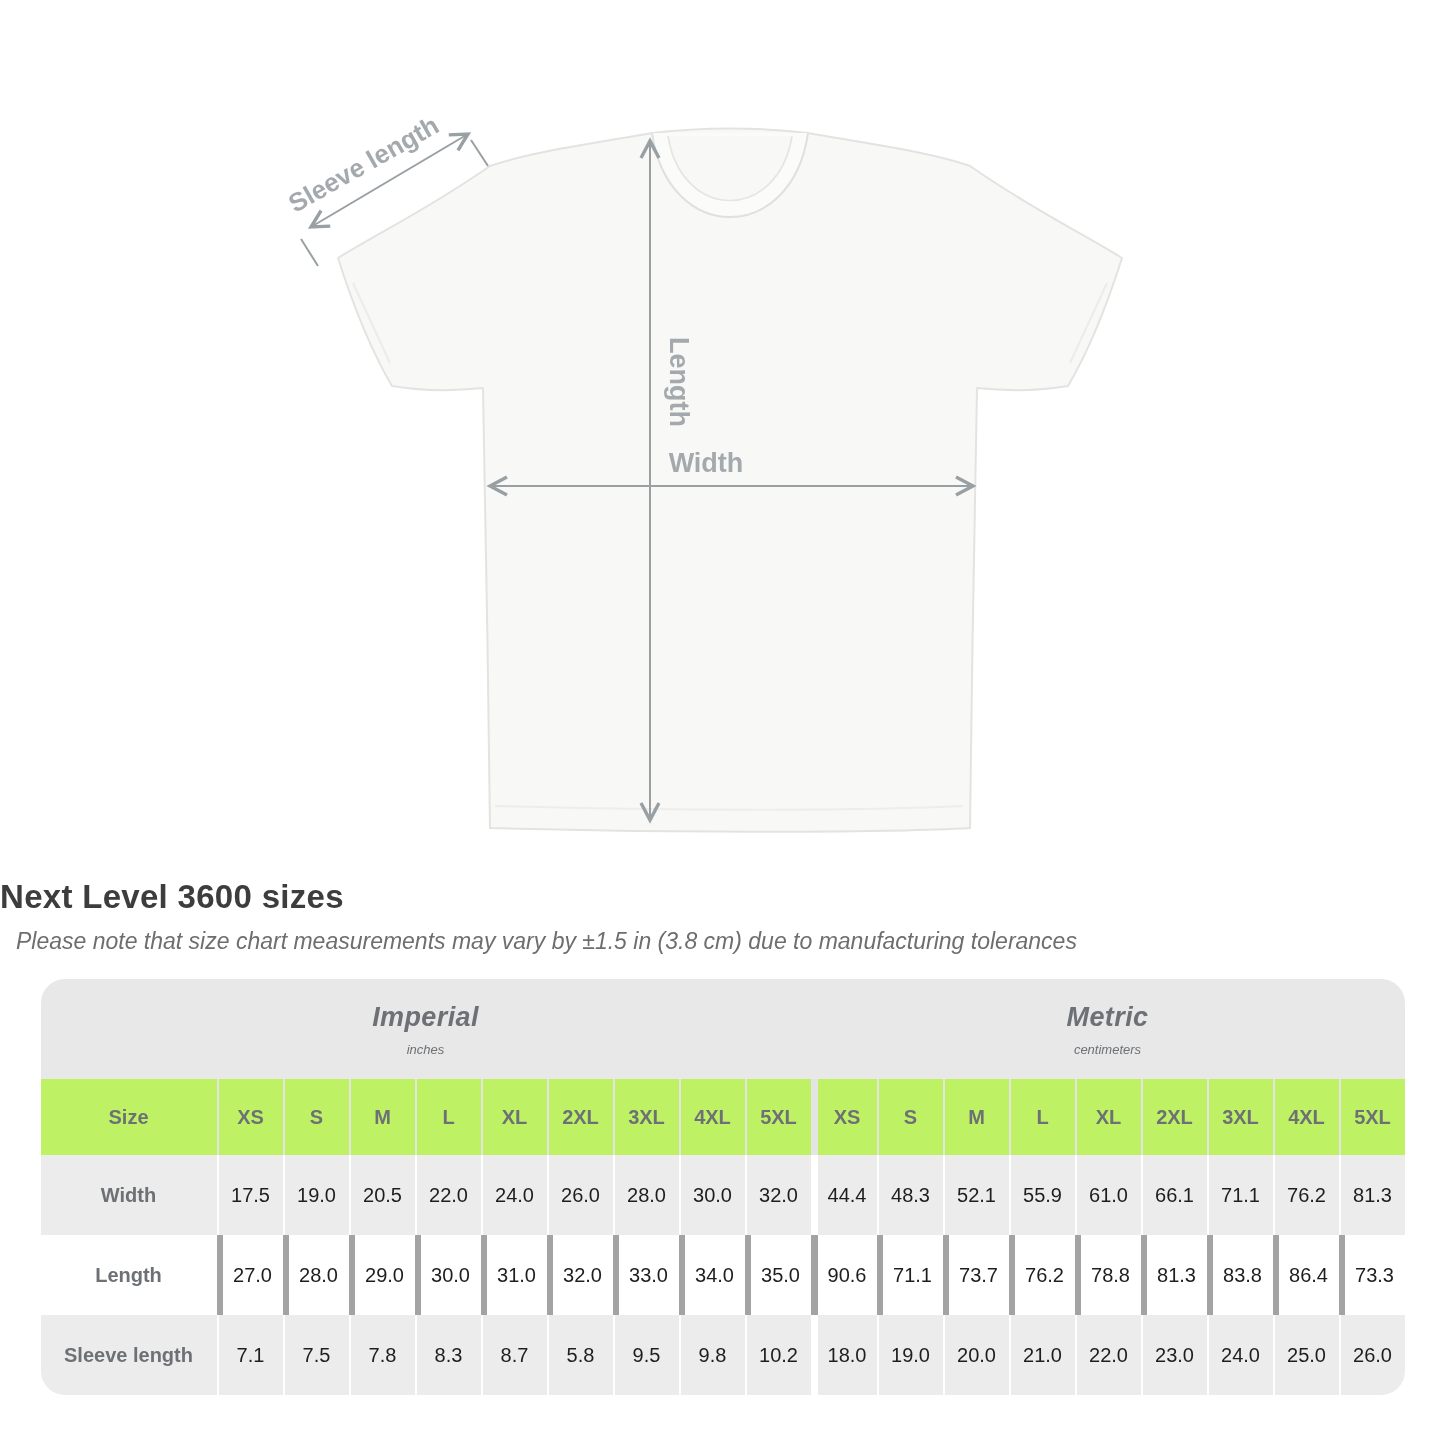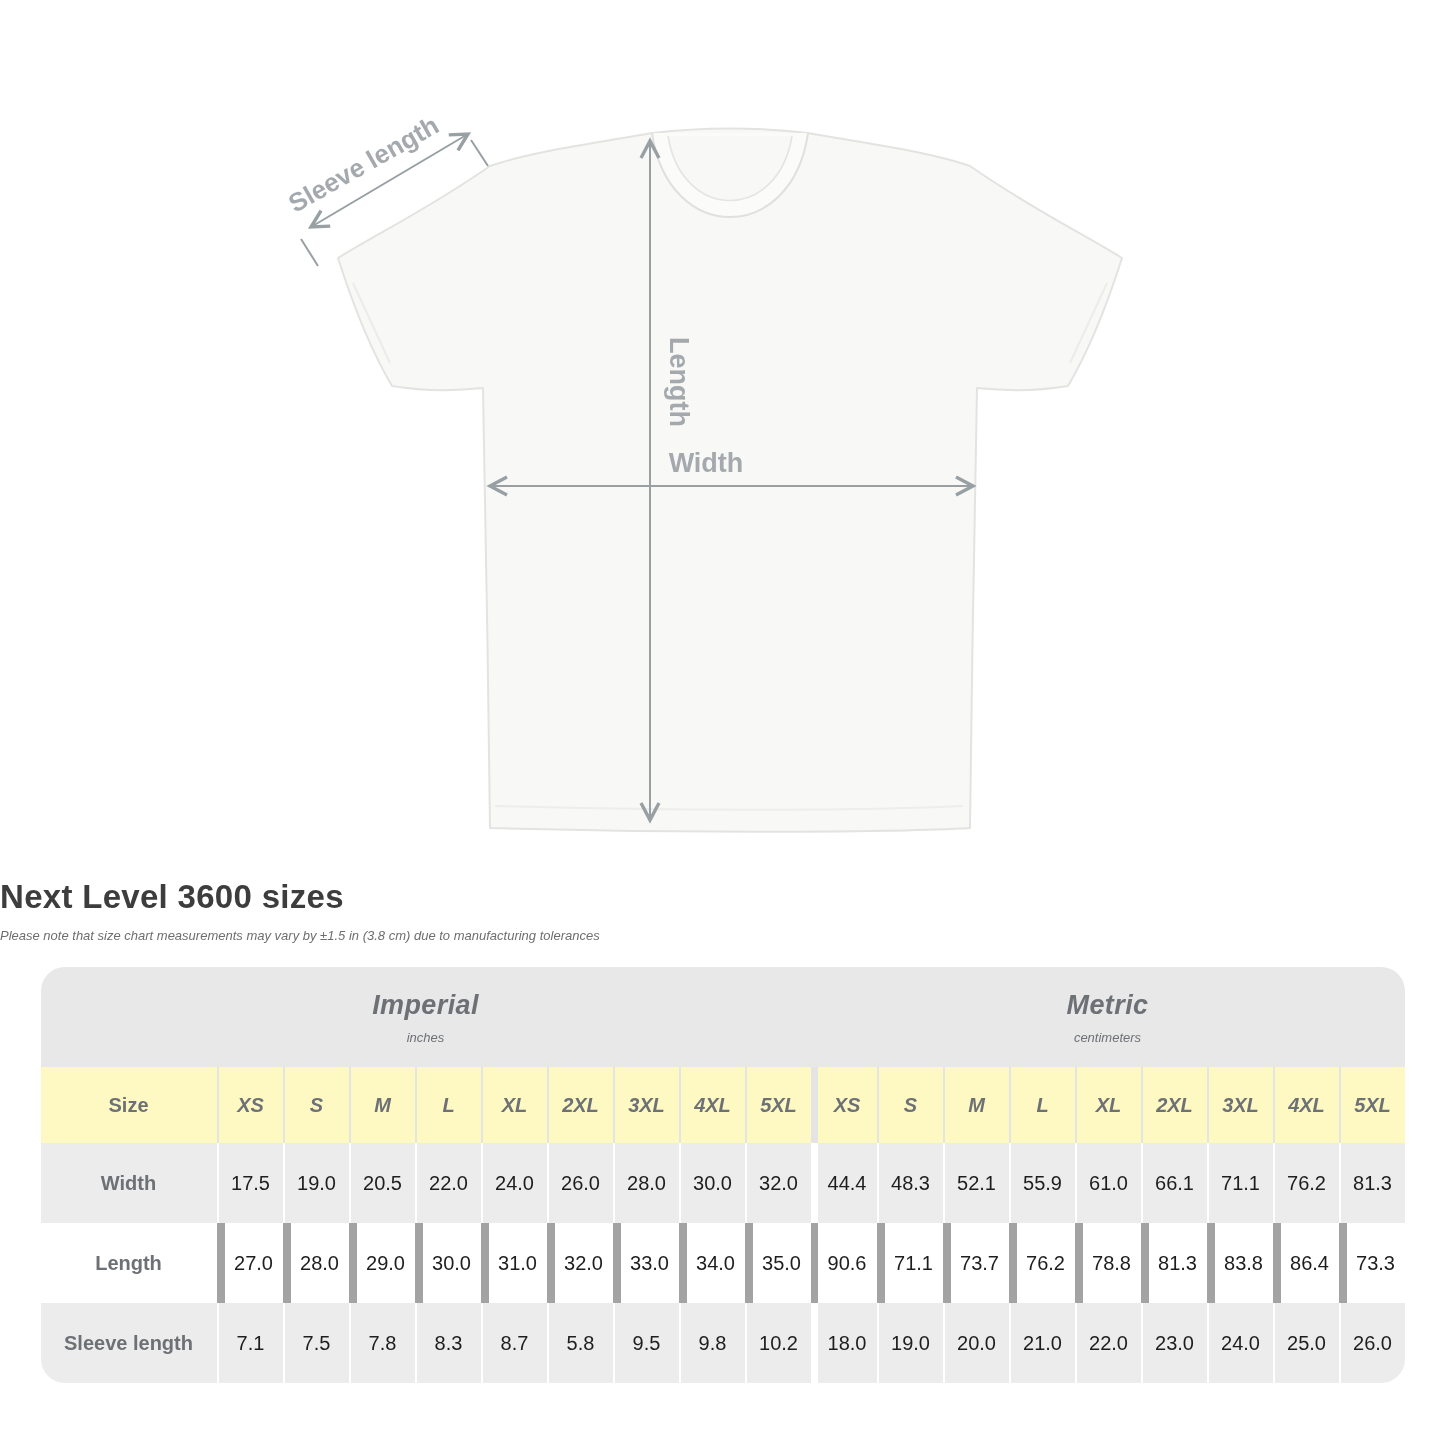--- a/index.html
+++ b/index.html
@@ -8,44 +8,44 @@
     font-family:"Liberation Sans","DejaVu Sans",sans-serif;
     -webkit-font-smoothing:antialiased;
   }
   .diagram-wrap{width:1445px;height:862px;position:relative;}
   .title-block{text-align:left;}
   .chart-title{
     margin:16px 0 0 0;
     font-size:33px;font-weight:bold;color:#3d3d3d;letter-spacing:.3px;
   }
   .chart-subtitle{
-    margin:12px 0 0 0;
-    font-size:13px;font-style:italic;color:#6e6e6e;
+    margin:12px 0 0 16px;
+    font-size:23px;font-style:italic;color:#6e6e6e;
   }
   .table-wrap{width:1364px;margin:24px auto 8px auto;}
   table.sizes{
     width:1364px;table-layout:fixed;border-collapse:separate;border-spacing:0;
   }
   table.sizes td,table.sizes th{
     text-align:center;vertical-align:middle;padding:0;box-sizing:border-box;
   }
   
   .r-band td{background:#e8e8e9;height:100px;}
   .r-band td.first{border-top-left-radius:24px;}
   .r-band td.last{border-top-right-radius:24px;}
   .g-name{font-style:italic;font-weight:bold;font-size:27px;color:#6d7175;letter-spacing:.4px;}
   .g-unit{font-style:italic;font-size:13px;color:#6d7175;margin-top:9px;}
   
-  .r-size th{background:#fef9c3;height:76px;font-weight:bold;font-size:20px;color:#6d7175;}
-  .r-size th + th{border-left:2px solid #e4e4e4;font-style:italic;}
+  .r-size th{background:#bef264;height:76px;font-weight:bold;font-size:20px;color:#6d7175;}
+  .r-size th + th{border-left:2px solid #e4e4e4;}
   .r-size th.m0{border-left-width:7px;}
   
   .r-white td{background:#ffffff;height:80px;}
   .r-shade td{background:#ececec;height:80px;}
-  .r-white td + td{border-left:8px solid #a3a3a3;text-align:center;}
+  .r-white td + td{border-left:6px solid #a3a3a3;text-align:center;}
   .r-shade td + td{border-left:2px solid #ffffff;}
   .r-white td.m0,.r-shade td.m0{border-left-width:7px;}
   tr.r-last td.lbl{border-bottom-left-radius:24px;}
   tr.r-last td.vlast{border-bottom-right-radius:24px;}
   .lbl{font-weight:bold;font-size:20px;color:#6d7175;}
   .v{font-size:20px;color:#1e1e1e;}
 </style>
 </head>
 <body>
 

